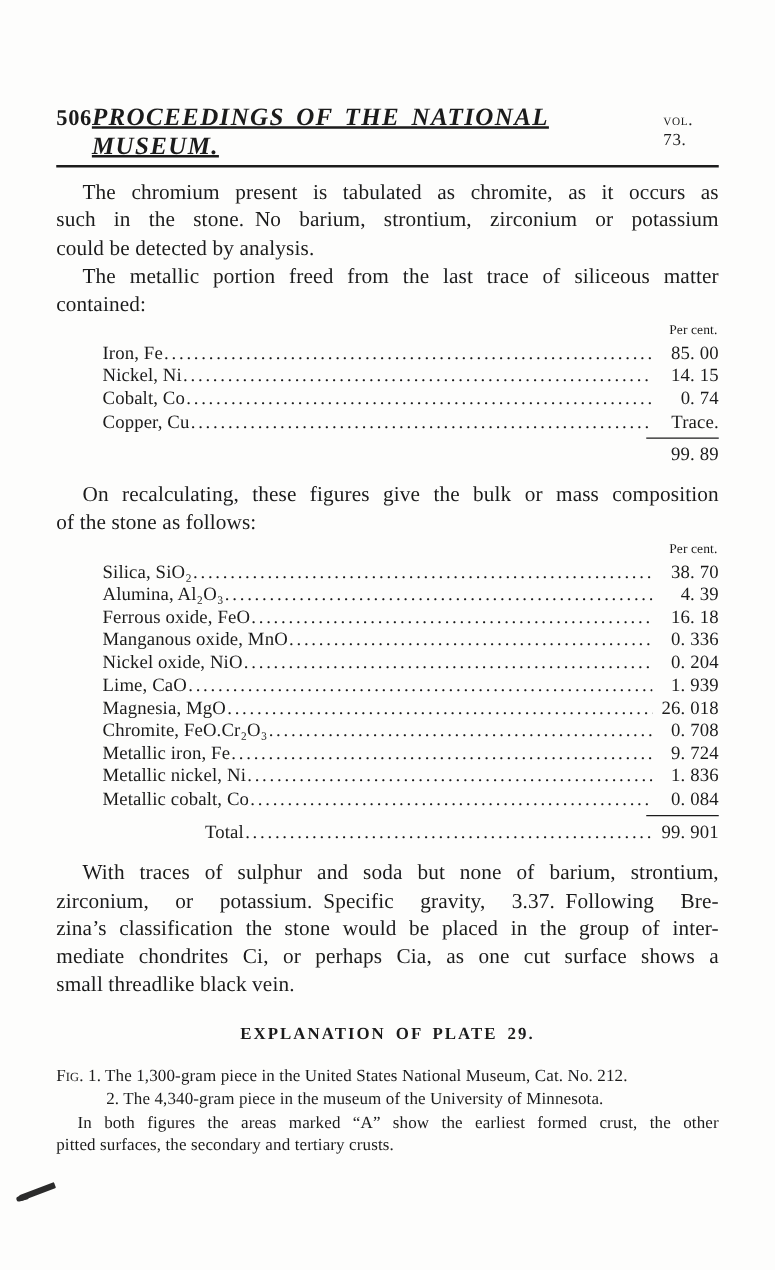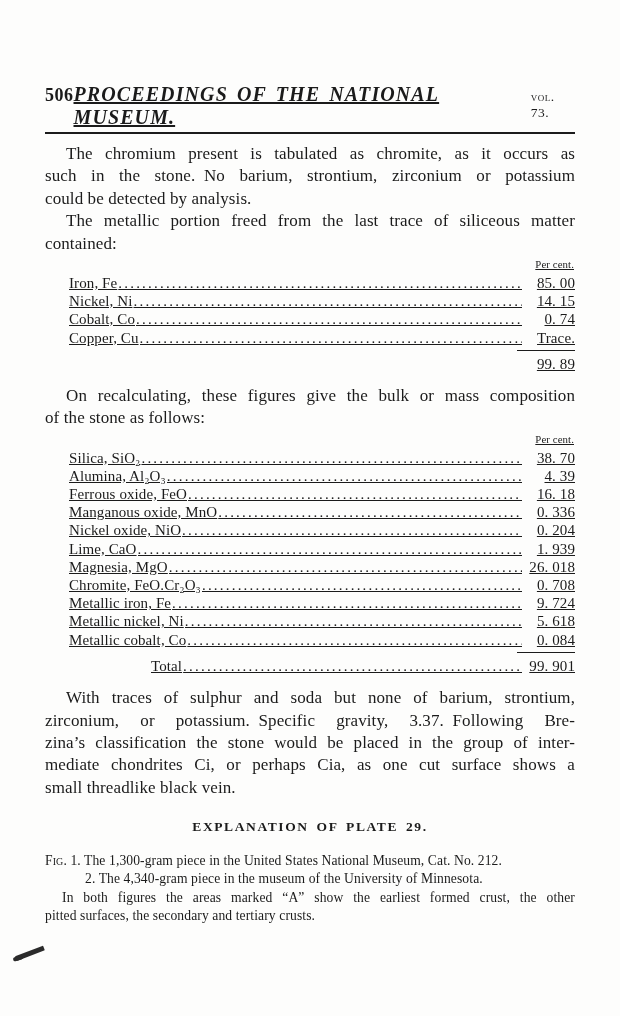--- a/index.html
+++ b/index.html
@@ -23,21 +23,21 @@
   .header-rule { border-bottom:2px solid #1c1c1c; margin-top:3px; margin-bottom:9px; }
 
   
   .bodytext { font-size:17px; line-height:22.4px; letter-spacing:.1px; }
   .line { text-align:justify; text-align-last:justify; }
   .line.end { text-align-last:left; }
   .ind { text-indent:21px; }
   .gap-m { margin-top:12px; }
 
   
-  .ptable { margin-left:24px; font-size:15px;text-decoration:underline; }
+  .ptable { margin-left:37px; font-size:15px; }
   .percent-label { font-size:10.8px; text-align:right; line-height:13px; margin:3px 1px 3px 0; }
   .trow { display:flex; align-items:flex-end; line-height:18.2px; }
   .tlabel { white-space:nowrap; }
   .leader { flex:1 1 auto; overflow:hidden; white-space:nowrap; margin:0 3px 0 1px; }
   .leader::after {
     content:"........................................................................................................................................................";
     letter-spacing:2.2px; font-size:15px;
   }
   .tval { white-space:nowrap; min-width:50px; text-align:right; }
   .sum-rule { width:58px; border-top:1.5px solid #1c1c1c; margin:3px 0 0 auto; }
@@ -164,21 +164,21 @@
         <span class="tval">0. 708</span>
       </div>
       <div class="trow">
         <span class="tlabel">Metallic iron, Fe</span>
         <span class="leader"></span>
         <span class="tval">9. 724</span>
       </div>
       <div class="trow">
         <span class="tlabel">Metallic nickel, Ni</span>
         <span class="leader"></span>
-        <span class="tval">5. 618</span>
+        <span class="tval">1. 836</span>
       </div>
       <div class="trow">
         <span class="tlabel">Metallic cobalt, Co</span>
         <span class="leader"></span>
         <span class="tval">0. 084</span>
       </div>
       <div class="sum-rule"></div>
       <div class="trow total-row">
         <span class="tlabel">Total</span>
         <span class="leader"></span>

